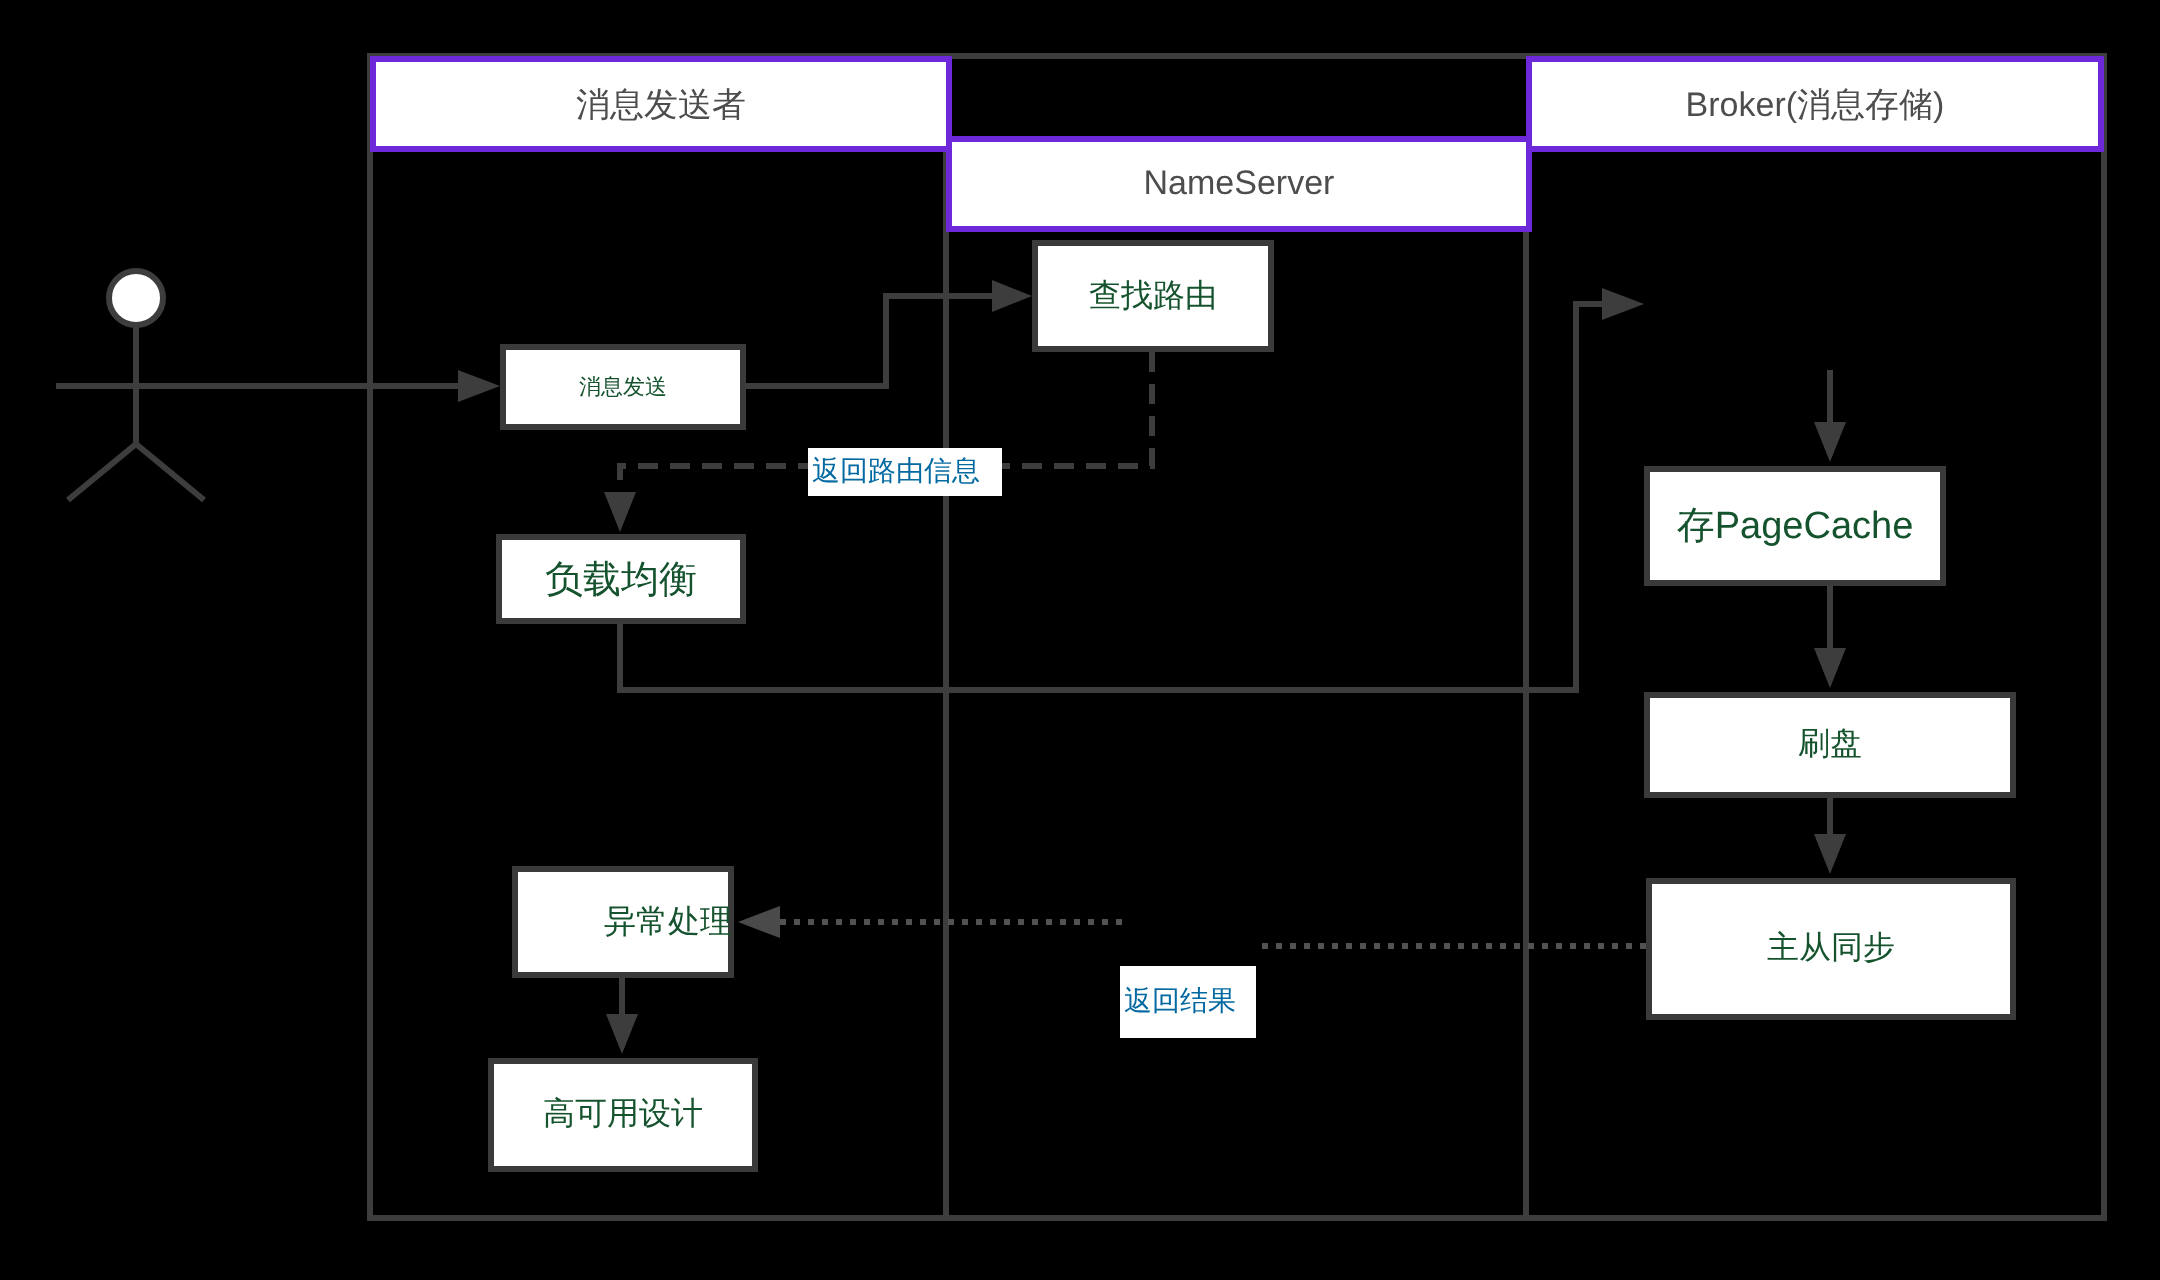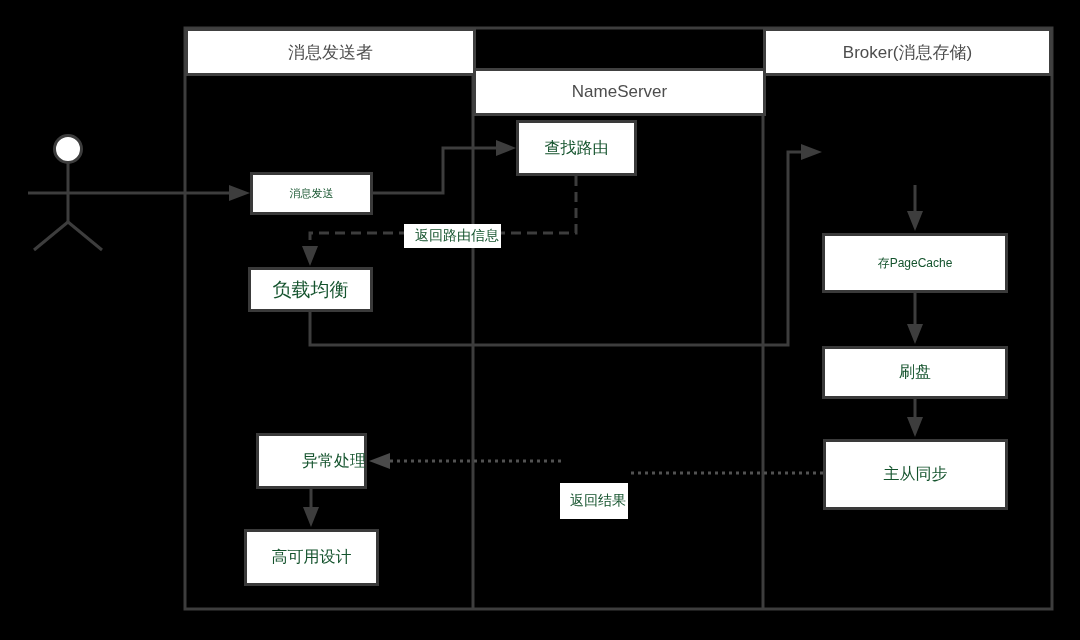--- a/index.html
+++ b/index.html
@@ -3,31 +3,31 @@
 <meta charset="utf-8">
 <style>
   html,body{margin:0;padding:0;background:#000;}
   #stage{
     position:relative;width:1080px;height:640px;background:#000;
     font-family:"Liberation Sans","DejaVu Sans",sans-serif;overflow:hidden;
   }
   #diagram-svg{position:absolute;left:0;top:0;width:1080px;height:640px;}
   .hdr-cell{
     position:absolute;box-sizing:border-box;background:#fff;
-    border:3px solid #404040;display:flex;align-items:center;justify-content:center;
+    border:3px solid #6d28d9;display:flex;align-items:center;justify-content:center;
     color:#4d4d4d;font-size:17px;
   }
   .node{
     position:absolute;box-sizing:border-box;background:#fff;
     border:3px solid #3a3a3a;display:flex;align-items:center;justify-content:center;
     color:#14532d;font-size:16px;white-space:nowrap;
   }
   .edge-label{
-    position:absolute;background:#fff;color:#14532d;font-size:14px;
-    display:flex;align-items:center;justify-content:flex-end;white-space:nowrap;
+    position:absolute;background:#fff;color:#0369a1;font-size:14px;
+    display:flex;align-items:center;justify-content:flex-start;white-space:nowrap;
     padding:12px 2px;box-sizing:border-box;
   }
 </style>
 </head>
 <body>
 
 <div id="stage">
 
   <svg id="diagram-svg" viewBox="0 0 1080 640" xmlns="http://www.w3.org/2000/svg">
 
@@ -108,21 +108,21 @@
     <span>异常处理</span>
   </div>
   <div class="node" style="left:244px;top:529px;width:135px;height:57px;">
     <span>高可用设计</span>
   </div>
 
   <div class="node" style="left:516px;top:120px;width:121px;height:56px;">
     <span>查找路由</span>
   </div>
 
-  <div class="node" style="left:822px;top:233px;width:186px;height:60px;font-size:12px;">
+  <div class="node" style="left:822px;top:233px;width:151px;height:60px;font-size:19px;">
     <span>存PageCache</span>
   </div>
   <div class="node" style="left:822px;top:346px;width:186px;height:53px;">
     <span>刷盘</span>
   </div>
   <div class="node" style="left:823px;top:439px;width:185px;height:71px;">
     <span>主从同步</span>
   </div>
 
   <div class="edge-label" style="left:404px;top:224px;width:97px;height:20px;">

